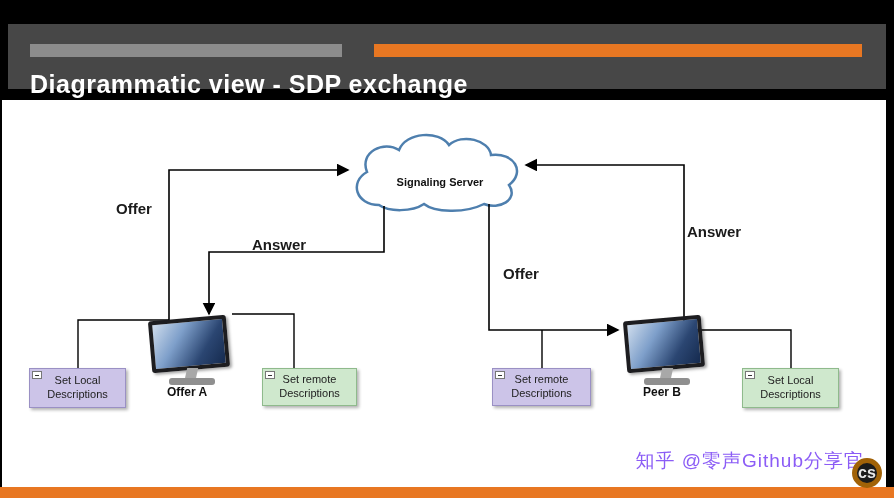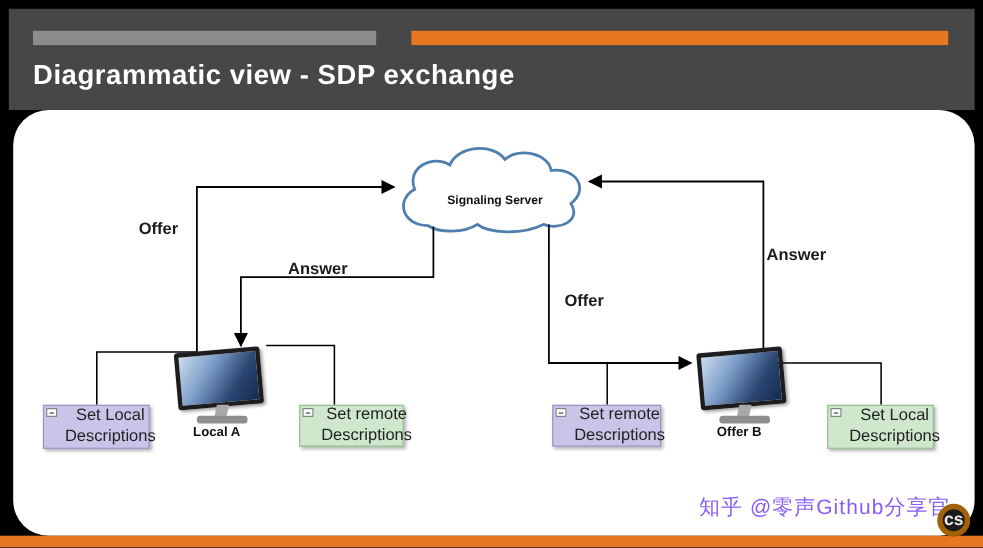--- a/index.html
+++ b/index.html
@@ -1,44 +1,44 @@
 <!DOCTYPE html>
 <html><head>
 <meta charset="utf-8">
 <style>
   html,body { margin:0; padding:0; background:#000; }
   * { box-sizing:border-box; font-family:"Liberation Sans","DejaVu Sans",sans-serif; }
   .canvas { position:relative; width:894px; height:498px; background:#000; overflow:hidden; }
 
   
-  .header { position:absolute; left:8px; right:8px; top:8px; height:92px; background:#474747; }
+  .header { position:absolute; left:8px; right:8px; top:24px; height:65px; background:#474747; }
   .bar { position:absolute; top:20px; height:13px; }
   .bar-gray { left:22px; width:312px; background:#8c8c8c; }
   .bar-orange { left:366px; width:488px; background:#e87722; }
   .title { position:absolute; left:22px; top:46px; color:#ffffff; font-size:25px; font-weight:bold; letter-spacing:0.5px; }
 
   
-  .diagram { position:absolute; left:12px; right:8px; top:100px; height:387px; background:#ffffff;border-radius:32px; }
+  .diagram { position:absolute; left:2px; right:8px; top:100px; height:387px; background:#ffffff; }
   .diagram svg { position:absolute; left:0; top:0; }
 
   .dlabel { position:absolute; font-size:15px; font-weight:bold; color:#1a1a1a; text-align:center; }
   .cloud-label { position:absolute; left:377px; top:76px; width:122px; text-align:center; font-size:11px; font-weight:bold; color:#111; }
 
   
   .monitor { position:absolute; width:86px; height:70px; }
   .monitor .screen { position:absolute; left:0; top:0; width:78px; height:52px; border:4px solid #1d1d20; border-radius:3px;
       background:linear-gradient(125deg,#cfdded 0%,#7e9fca 35%,#2b4672 70%,#152a4e 100%);
       box-shadow:2px 2px 3px rgba(0,0,0,0.35); transform:rotate(-5deg); }
   .monitor .neck { position:absolute; left:36px; top:50px; width:11px; height:11px; background:#a8a8a8; transform:skewX(-12deg); }
   .monitor .base { position:absolute; left:19px; top:60px; width:46px; height:7px; background:#8f8f8f; border-radius:3px; }
   .peer-label { position:absolute; font-size:12px; font-weight:bold; color:#111; text-align:center; width:90px; }
 
   
-  .dbox { position:absolute; display:flex; align-items:center; justify-content:flex-start; text-align:center;
-      font-size:15px; line-height:1.25; color:#222; border:1px solid #666; padding:3px 19px;
+  .dbox { position:absolute; display:flex; align-items:center; justify-content:center; text-align:center;
+      font-size:11px; line-height:1.25; color:#222; border:1px solid #666; padding:3px 19px;
       box-shadow:2px 2px 3px rgba(0,0,0,0.3); }
   .dbox.purple { background:#ccc4e8; border-color:#9a90c4; }
   .dbox.green  { background:#cfe8cd; border-color:#8fba8c; }
   .mini { position:absolute; left:2px; top:2px; width:10px; height:8px; background:#fff; border:1px solid #777; }
   .mini::after { content:""; display:block; width:4px; height:1px; background:#333; margin:3px auto 0; }
 
   .caption { position:absolute; left:320px; top:344px; font-size:13px; font-weight:bold; color:#111; }
 
   
   .bottom-bar { position:absolute; left:0; right:0; top:487px; height:11px; background:#e87722; }
@@ -84,28 +84,28 @@
     <div class="dlabel" style="left:100px; top:100px; width:64px;">Offer</div>
     <div class="dlabel" style="left:240px; top:136px; width:74px;">Answer</div>
     <div class="dlabel" style="left:494px; top:165px; width:50px;">Offer</div>
     <div class="dlabel" style="left:677px; top:123px; width:70px;">Answer</div>
 
     <div class="monitor" style="left:148px; top:218px;">
       <div class="screen"></div>
       <div class="neck"></div>
       <div class="base"></div>
     </div>
-    <div class="peer-label" style="left:140px; top:285px;">Local A</div>
+    <div class="peer-label" style="left:140px; top:285px;">Offer A</div>
 
     <div class="monitor" style="left:623px; top:218px;">
       <div class="screen"></div>
       <div class="neck"></div>
       <div class="base"></div>
     </div>
-    <div class="peer-label" style="left:615px; top:285px;">Offer B</div>
+    <div class="peer-label" style="left:615px; top:285px;">Peer B</div>
 
     <div class="dbox purple" style="left:27px; top:268px; width:97px; height:40px;">
       <span class="mini"></span>
       <span>Set Local Descriptions</span>
     </div>
     <div class="dbox green" style="left:260px; top:268px; width:95px; height:38px;">
       <span class="mini"></span>
       <span>Set remote Descriptions</span>
     </div>
     <div class="dbox purple" style="left:490px; top:268px; width:99px; height:38px;">

